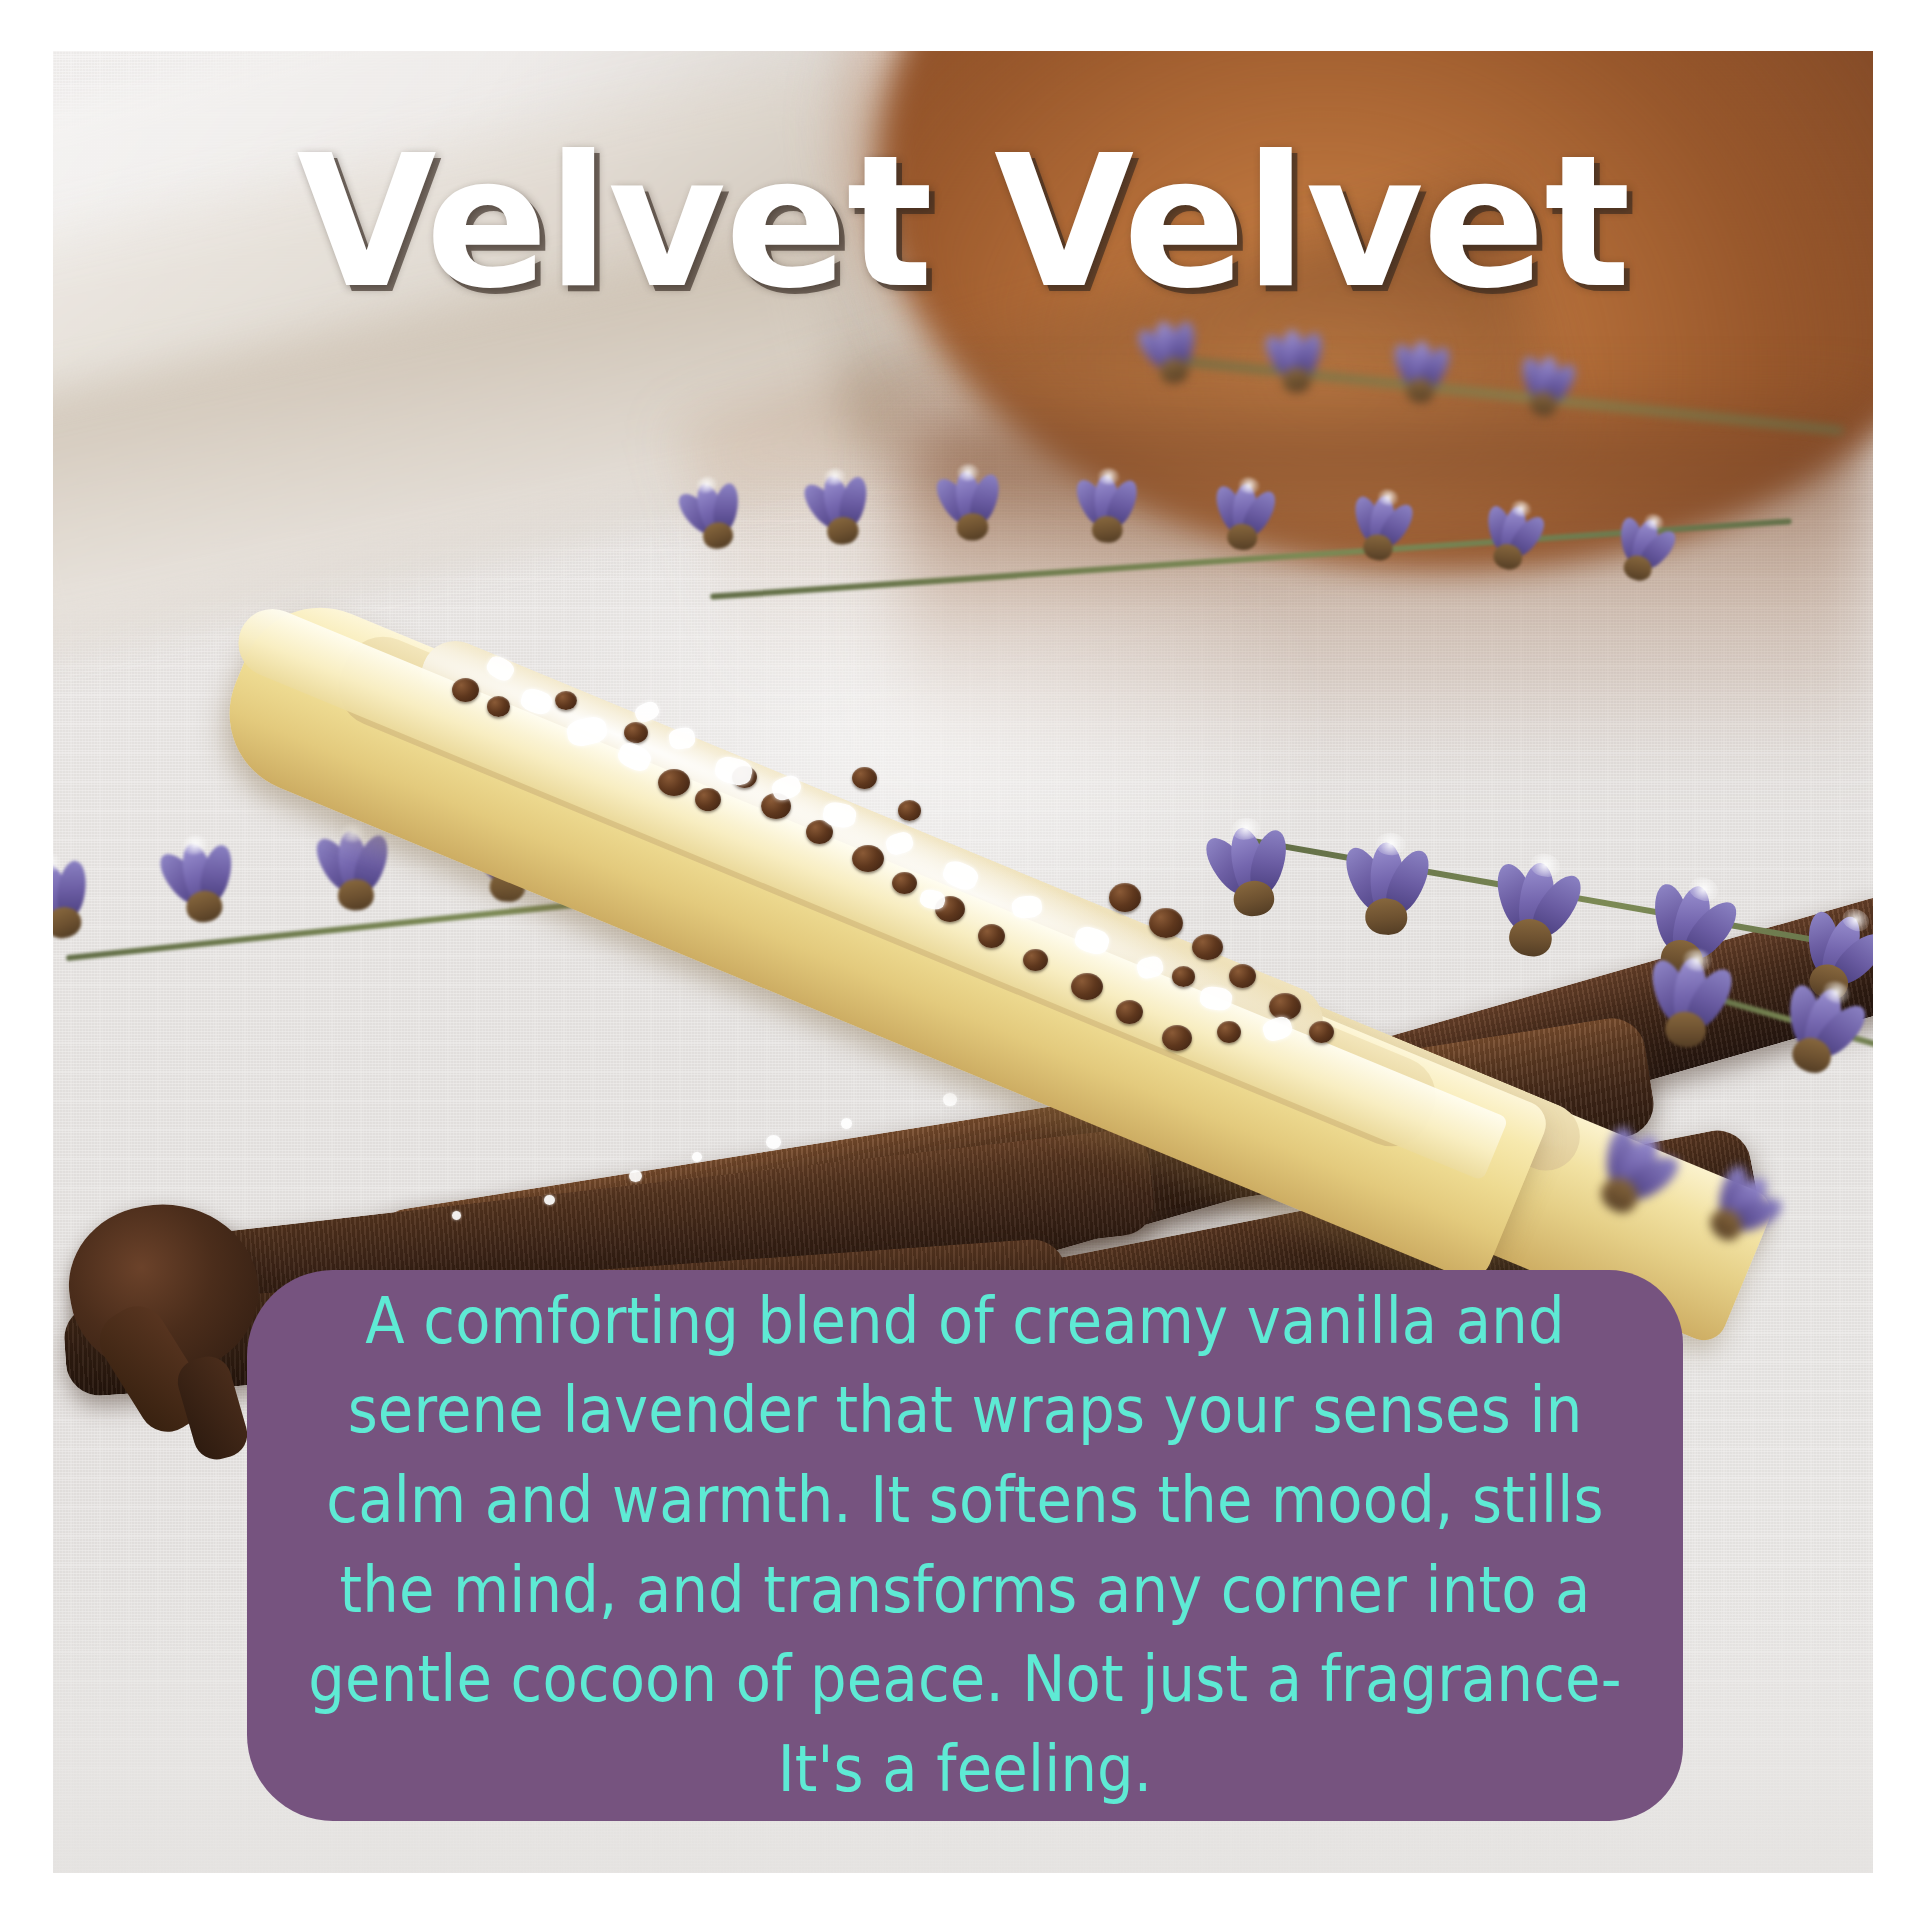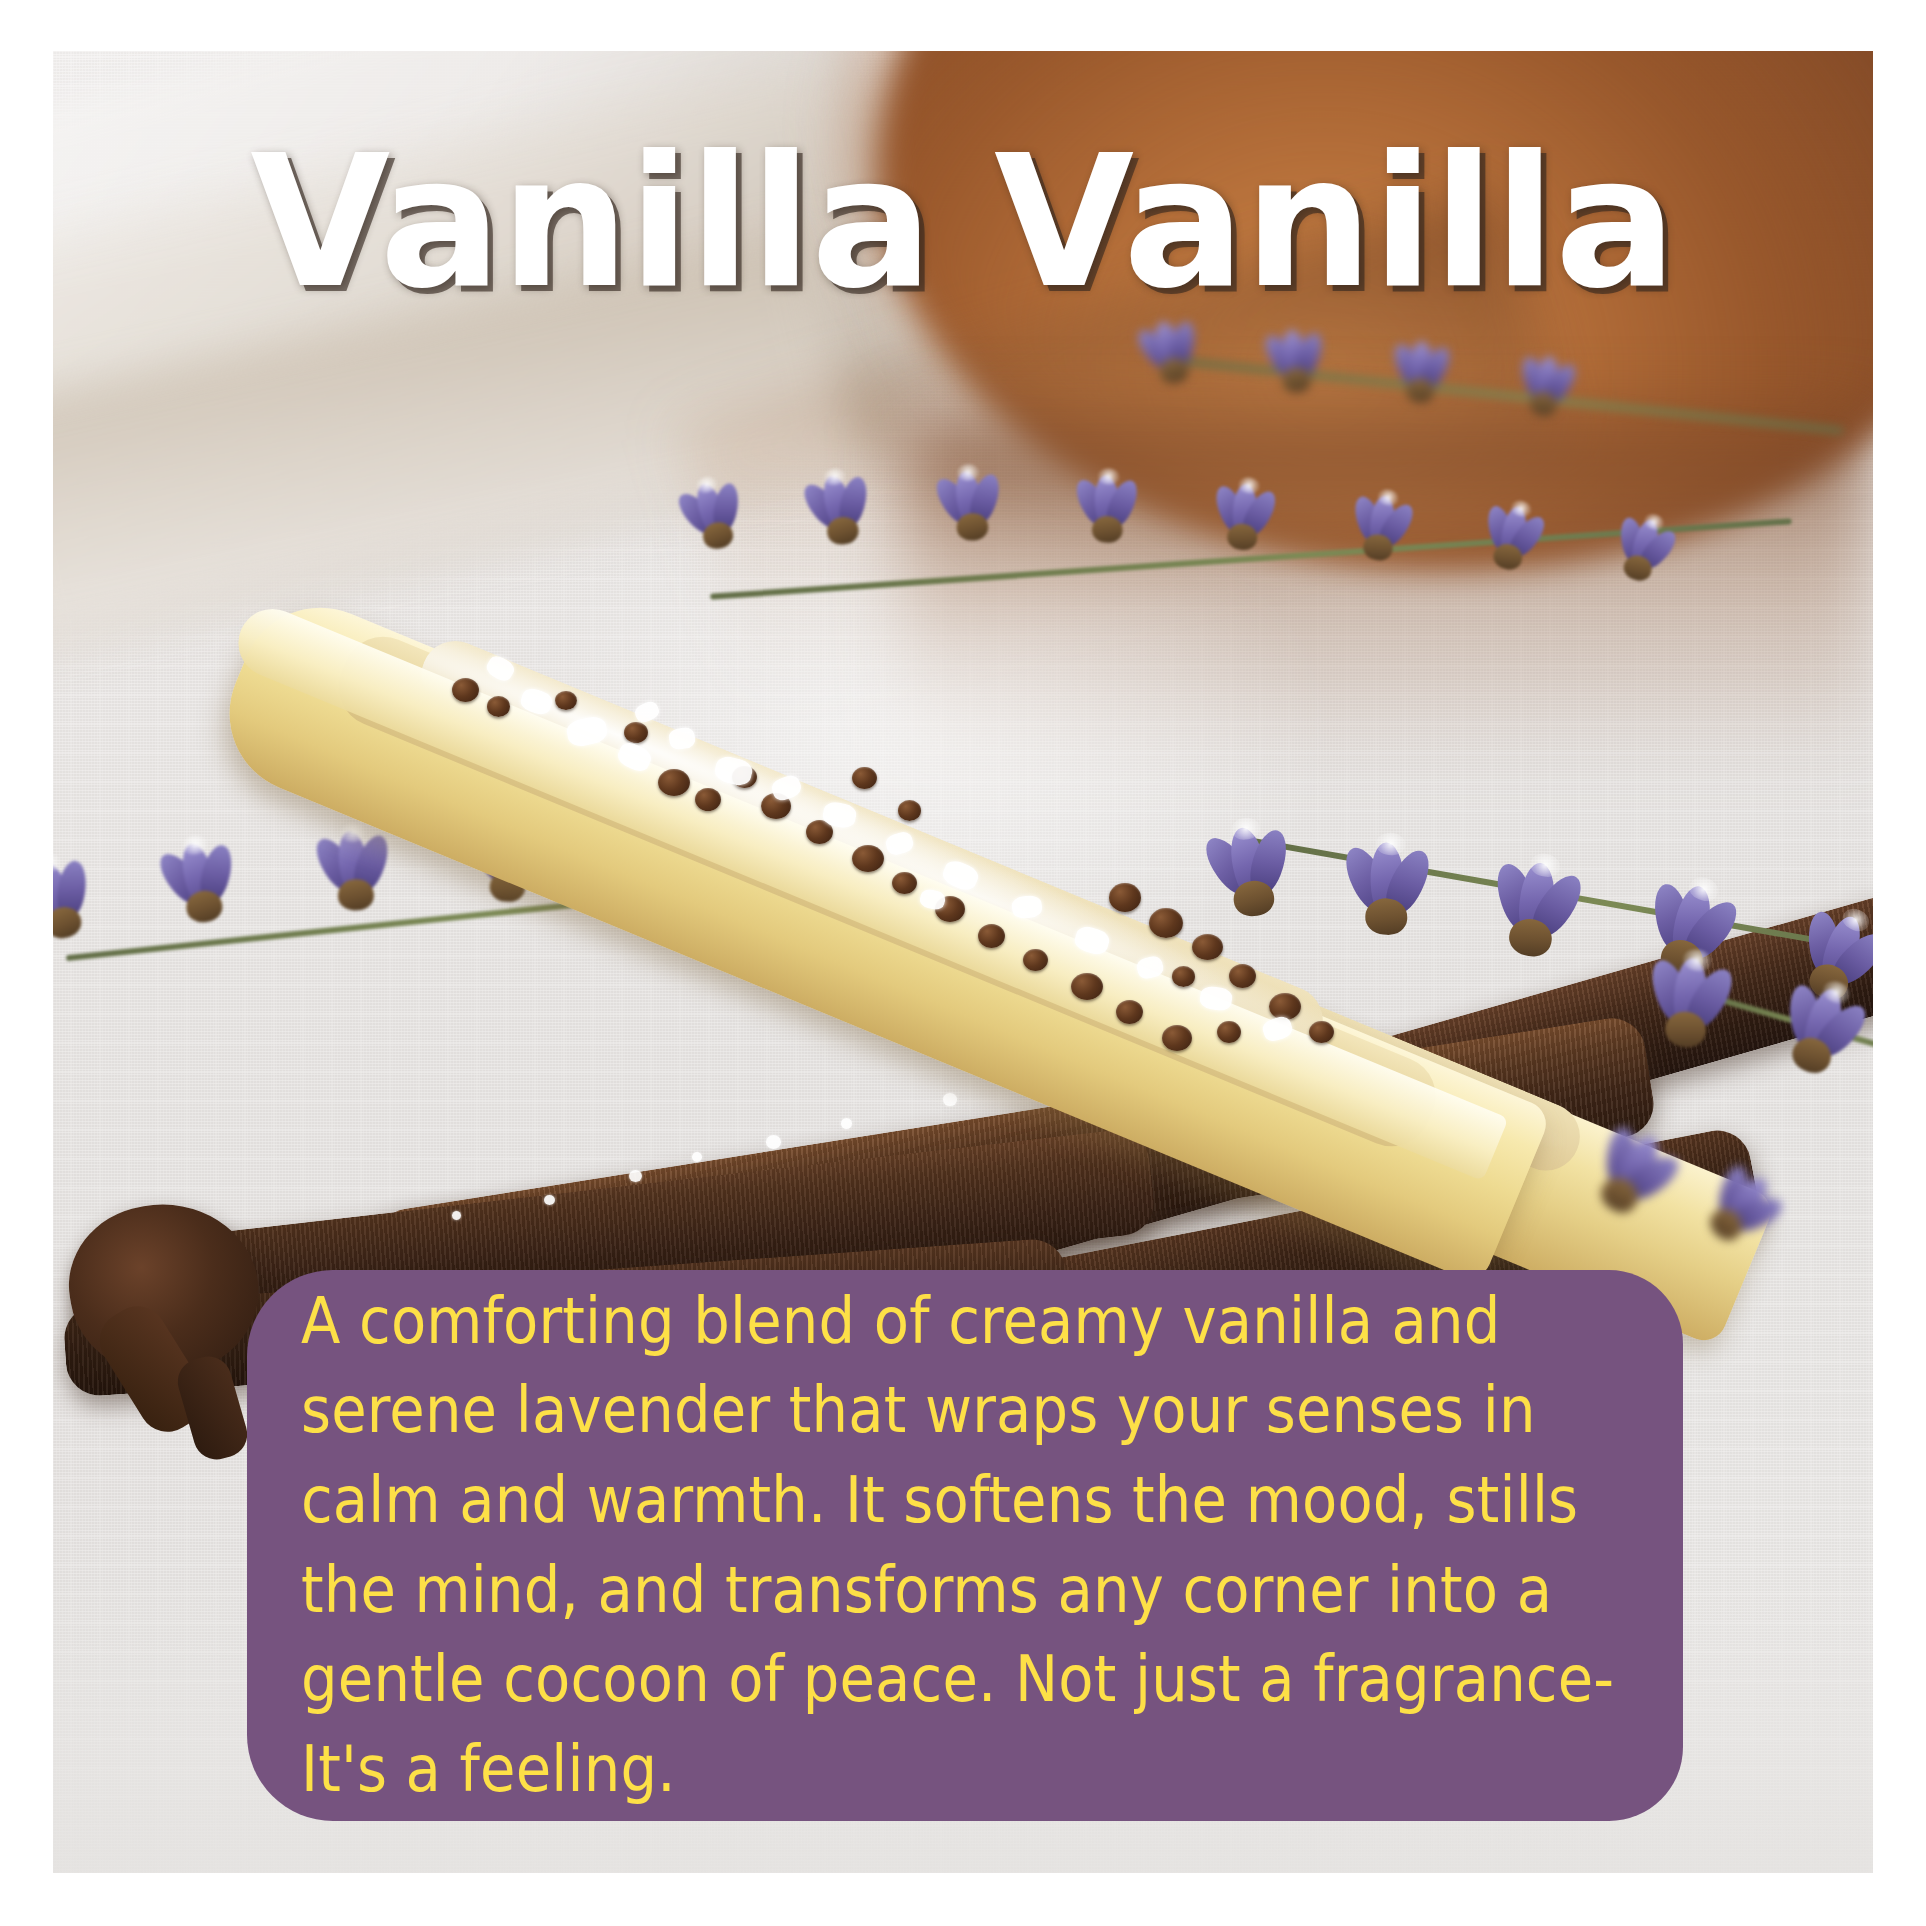--- a/index.html
+++ b/index.html
@@ -207,21 +207,21 @@
   
   .card{
     position:absolute;left:247px;top:1270px;width:1436px;height:551px;
     background:#76537f;
     border-radius:86px 74px 74px 86px;
     z-index:45;
     display:flex;align-items:center;justify-content:center;
   }
   .card-text{
     font-family:"DejaVu Sans Condensed","Liberation Sans",sans-serif;
-    font-size:64px;line-height:1.40;color:#fde047;text-align:left;
+    font-size:64px;line-height:1.40;color:#5eead4;text-align:center;
     padding:0 54px;font-weight:400;letter-spacing:0.2px;
   }
   
   .bottom-haze{
     position:absolute;left:0;right:0;bottom:0;height:297px;
     background:linear-gradient(180deg,rgba(233,231,229,0) 0%,rgba(231,229,227,.55) 55%,rgba(229,227,225,.85) 100%);
     pointer-events:none;
   }
 </style>
 </head>
@@ -531,20 +531,20 @@
         <i class="p1"></i>
           <i class="p2"></i>
           <i class="p3"></i>
           <i class="calyx"></i>
         </div>
     </div>
 
     <div class="bottom-haze"></div>
   </div>
 
-  <div class="title">Vanilla Vanilla</div>
+  <div class="title">Velvet Velvet</div>
 
   <div class="card">
     <div class="card-text">A comforting blend of creamy vanilla and serene lavender that wraps your senses in calm and warmth. It softens the mood, stills the mind, and transforms any corner into a gentle cocoon of peace. Not just a fragrance- It's a feeling.</div>
   </div>
 
 </div>
 
 
 </body></html>

